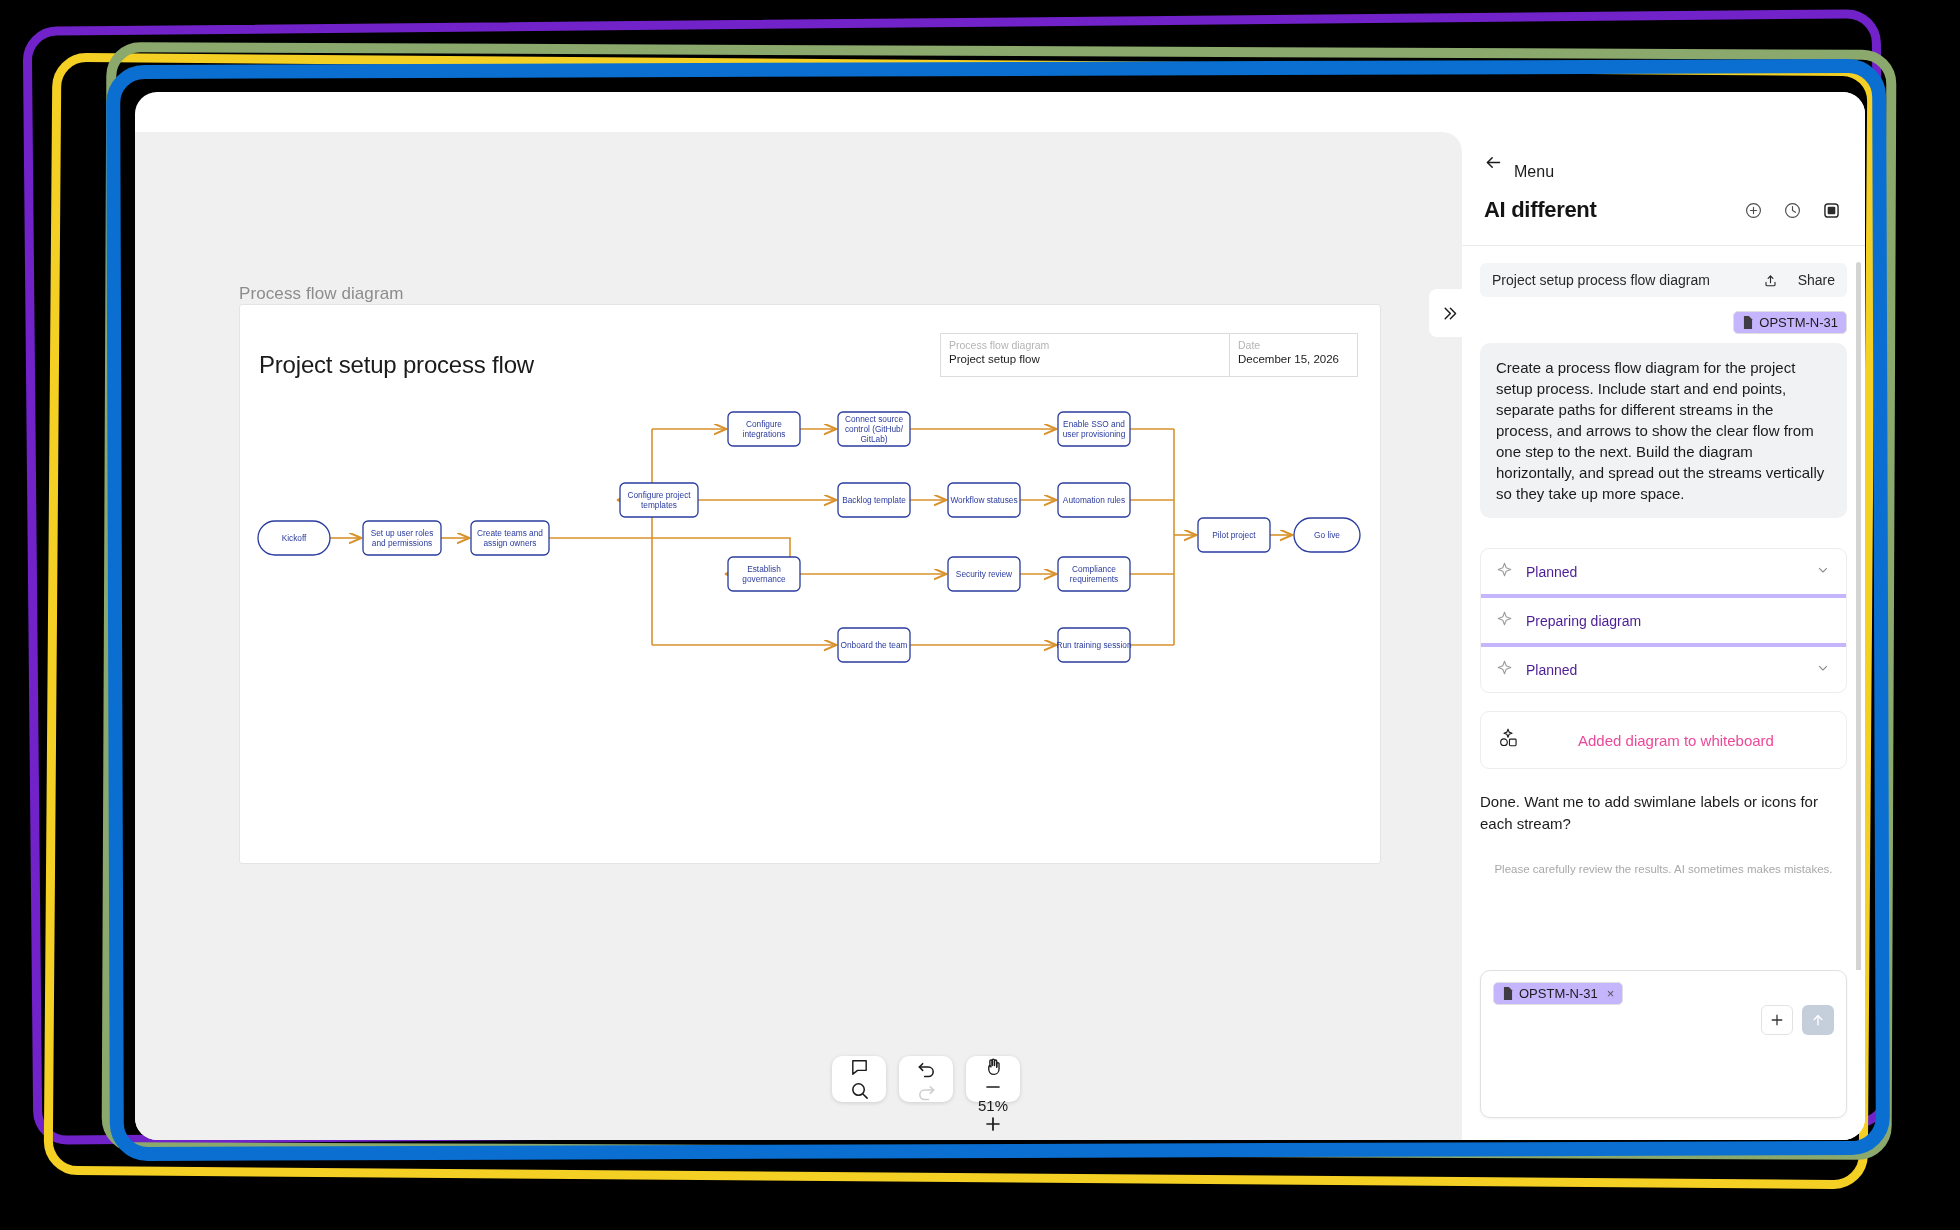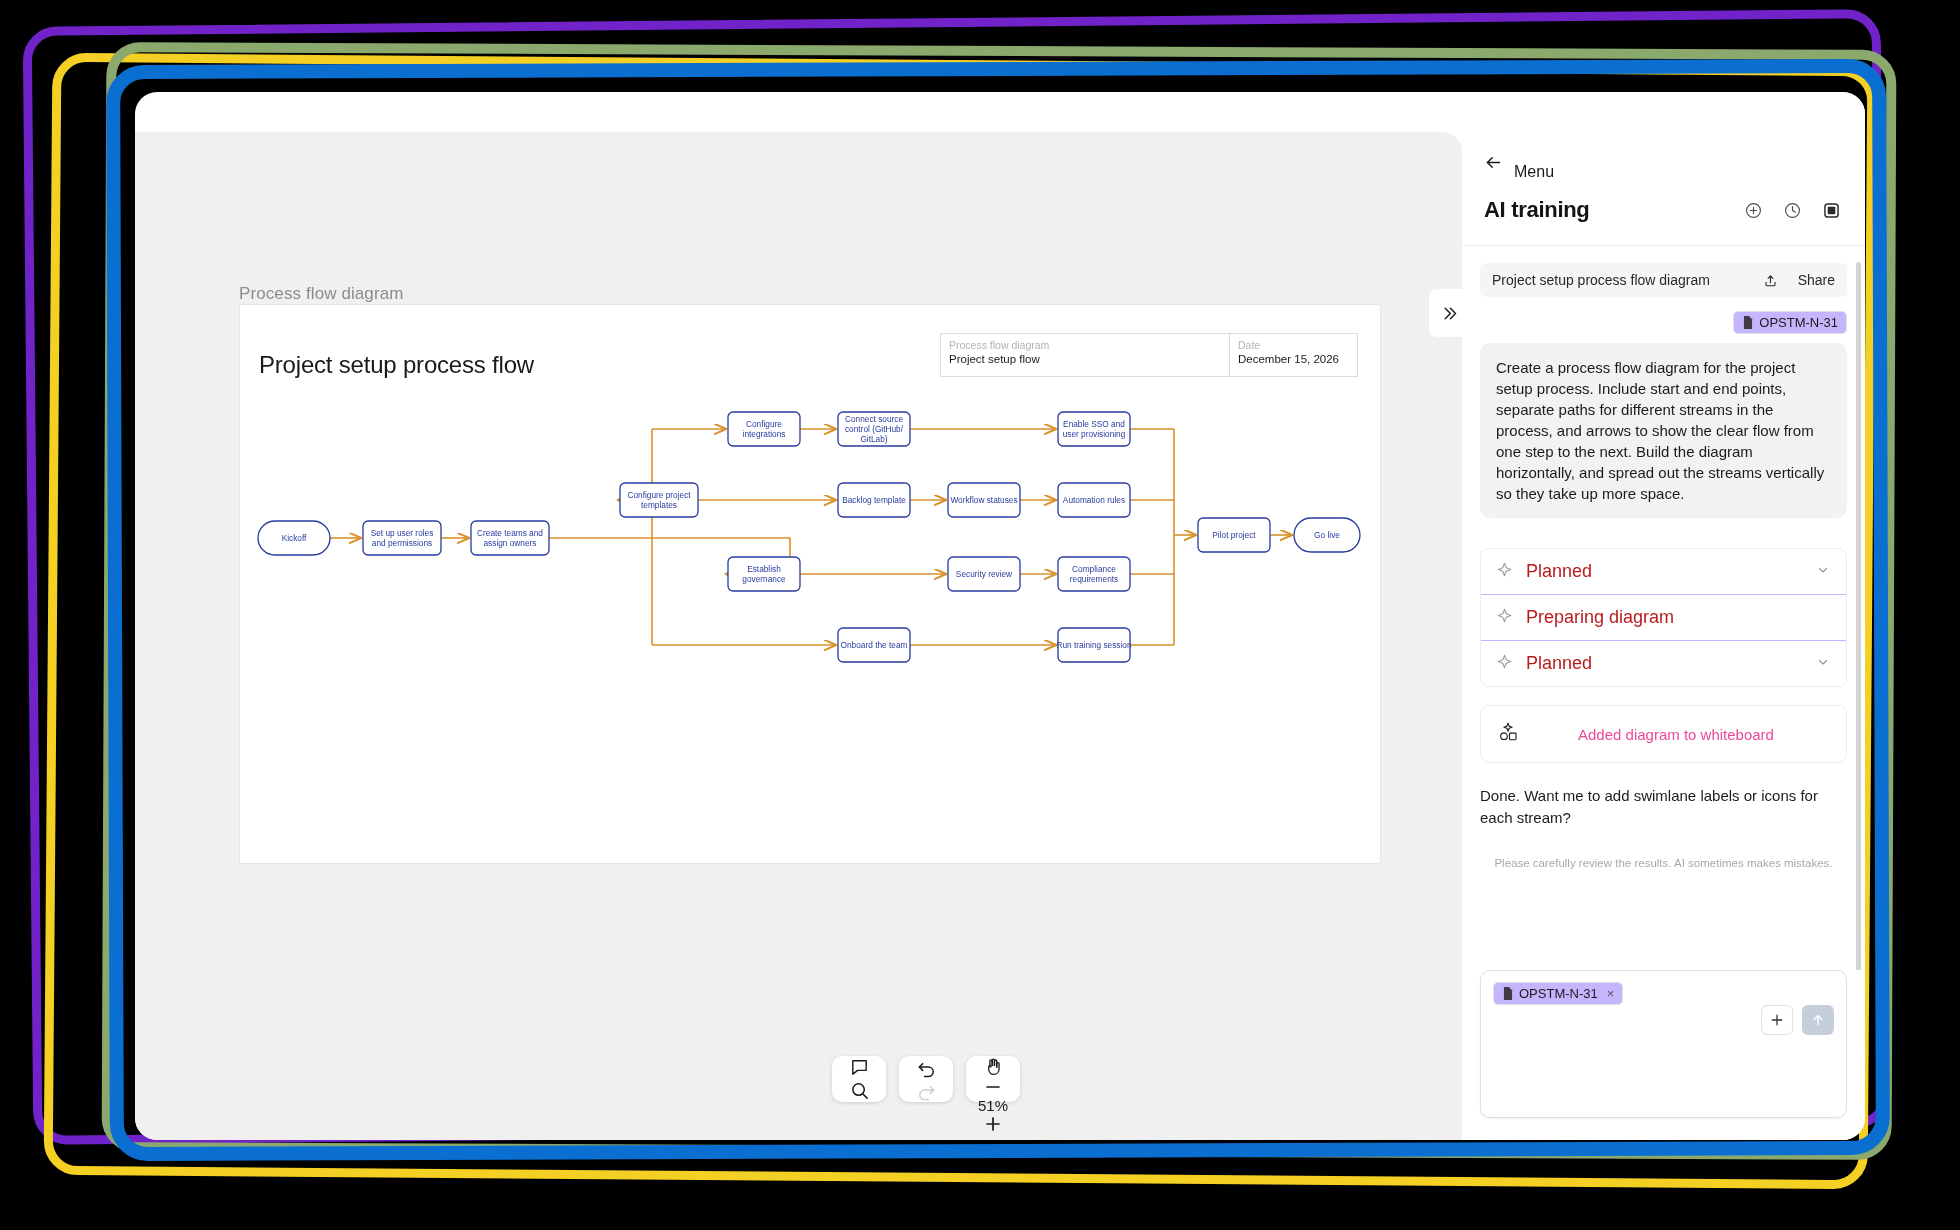--- a/index.html
+++ b/index.html
@@ -153,22 +153,22 @@
   }
 
   #status-card {
     margin-top: 30px; border: 1px solid #ededed; border-radius: 9px;
     overflow: hidden;
   }
   .status-row {
     display: flex; align-items: center; gap: 13px;
     padding: 12px 15px; cursor: pointer;
   }
-  .status-row + .status-row { border-top: 1px solid #c4b5fd; }
-  .status-label { font-size: 18px; color: #b91c1c; flex: 1; }
+  .status-row + .status-row { border-top: 4px solid #c4b5fd; }
+  .status-label { font-size: 14px; color: #4c1d95; flex: 1; }
 
   #added-card {
     margin-top: 18px; border: 1px solid #ededed; border-radius: 9px;
     display: flex; align-items: center; gap: 15px;
     padding: 15px 16px;
   }
   #added-label { font-size: 15px; color: #ec4899; margin-left: 44px; }
 
   #done-text {
     margin-top: 22px; font-size: 15px; line-height: 22px; color: #1b1b1b;
@@ -424,21 +424,21 @@
 
     <div id="menu-row">
       <svg width="19" height="19" viewBox="0 0 22 22" fill="none" stroke="#1b1b1b" stroke-width="1.7" stroke-linecap="round" stroke-linejoin="round">
         <path d="M18 11H4"></path>
           <path d="M9.5 5.5 4 11l5.5 5.5"></path>
       </svg>
       <span id="menu-label">Menu</span>
     </div>
 
     <div id="ai-header">
-      <div id="ai-title">AI training</div>
+      <div id="ai-title">AI different</div>
       <div id="ai-header-icons">
         <span class="hdr-icon">
           <svg width="19" height="19" viewBox="0 0 22 22" fill="none" stroke="#4d4d4d" stroke-width="1.35" stroke-linecap="round">
             <circle cx="11" cy="11" r="8"></circle>
               <path d="M11 7.4v7.2M7.4 11h7.2"></path>
           </svg>
         </span>
         <span class="hdr-icon">
           <svg width="19" height="19" viewBox="0 0 22 22" fill="none" stroke="#4d4d4d" stroke-width="1.35" stroke-linecap="round">
             <circle cx="11" cy="11" r="8"></circle>

